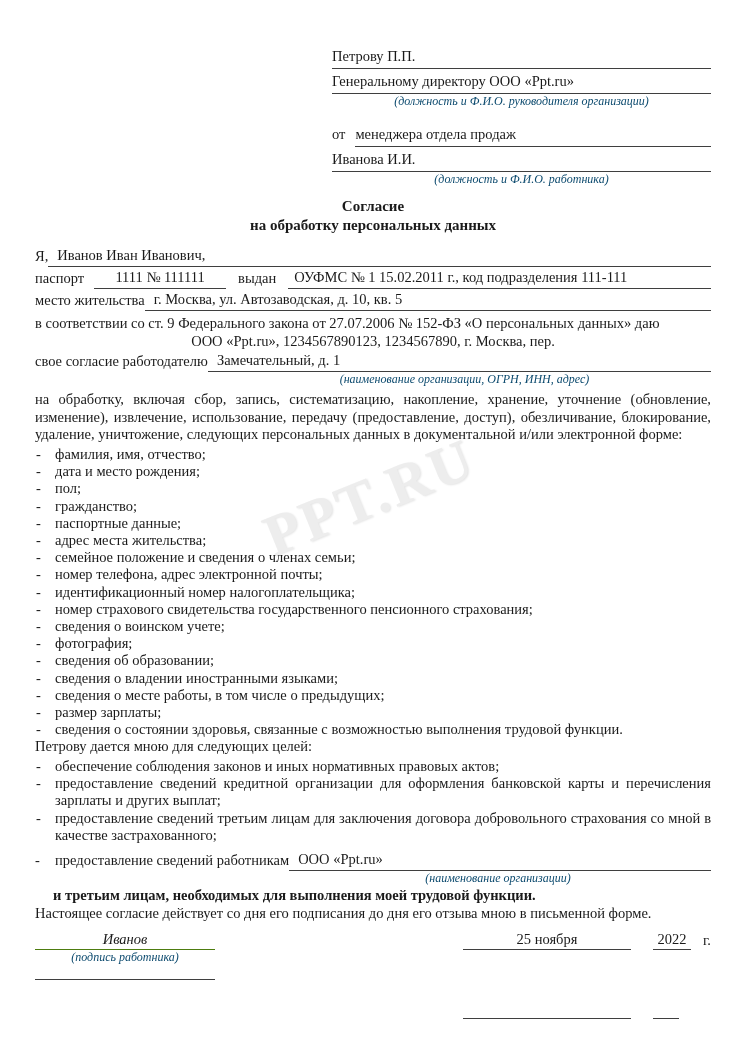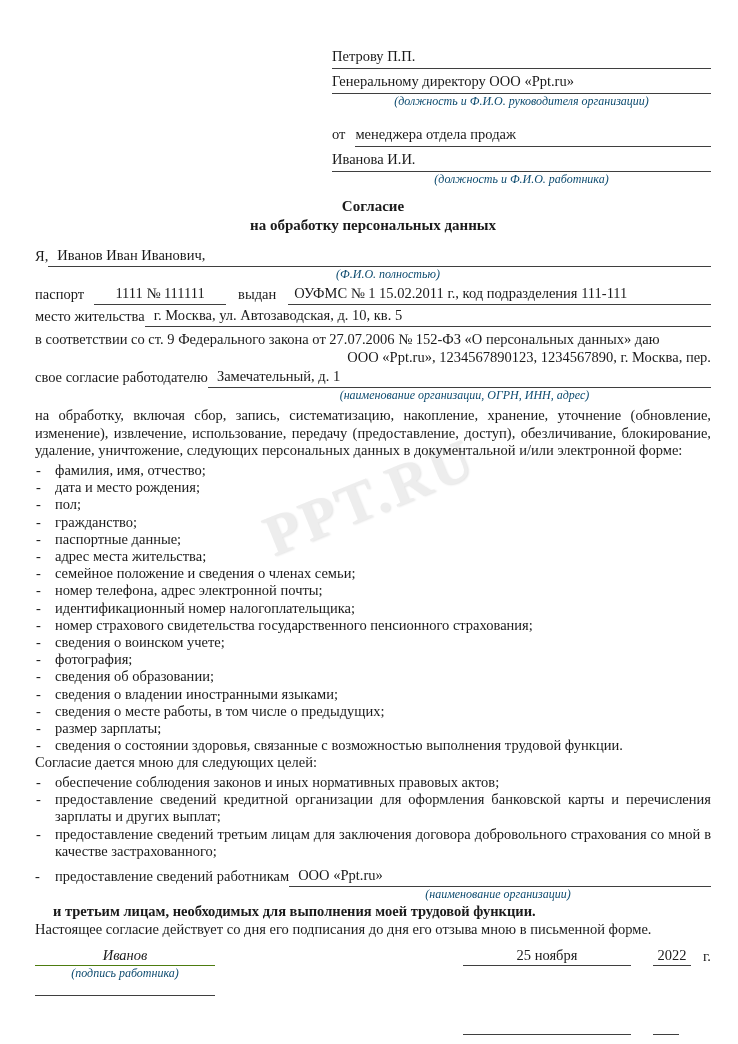--- a/index.html
+++ b/index.html
@@ -18,21 +18,21 @@
   .watermark {
     position:absolute; z-index:0;
     left:255px; top:445px; width:320px;
     font-size:58px; font-weight:bold; letter-spacing:3px;
     color:#ededed;
     text-shadow:1px 1px 2px rgba(0,0,0,0.10), -1px -1px 1px #ffffff;
     transform:rotate(-22deg);
     user-select:none;
   }
   .caption { font-style:italic; font-size:12px; color:#0c4a6e; }
-  .center { text-align:right; }
+  .center { text-align:center; }
 
   
   .hdr { margin-left:297px; width:379px; }
   .hdr .f-line { height:25px; line-height:24px; border-bottom:1px solid #3f3f3f; }
   .hdr .cap-row { height:16px; line-height:15px; text-align:center; }
   .hdr .gap { height:12px; }
   .hdr .from-row { display:flex; height:25px; line-height:24px; }
   .hdr .from-lbl { padding-right:10px; }
   .hdr .from-val { flex:1; border-bottom:1px solid #3f3f3f; }
 
@@ -102,24 +102,20 @@
 
     <div class="title">
       <div>Согласие</div>
       <div>на обработку персональных данных</div>
     </div>
 
     <div class="frow ya-row">
       <span class="lbl">Я,</span>
       <span class="fill">Иванов Иван Иванович,</span>
     </div>
-    <div class="cap-line">
-      <span class="spacer" style="width:30px"></span>
-      <span class="cap-zone caption">(Ф.И.О. полностью)</span>
-    </div>
 
     <div class="frow">
       <span class="lbl">паспорт</span>
       <span class="fixed pass-num">1111 № 111111</span>
       <span class="lbl vydan">выдан</span>
       <span class="fill" style="padding-left:6px">ОУФМС № 1 15.02.2011 г., код подразделения 111-111</span>
     </div>
 
     <div class="frow">
       <span class="lbl">место жительства</span>
@@ -237,21 +233,21 @@
           <span class="li-text">размер зарплаты;</span>
         </div>
 
         <div class="li">
           <span class="marker">-</span>
           <span class="mspace"></span>
           <span class="li-text">сведения о состоянии здоровья, связанные с возможностью выполнения трудовой функции.</span>
         </div>
       </div>
 
-    <div class="plain">Согласие дается мною для следующих целей:</div>
+    <div class="plain">Петрову дается мною для следующих целей:</div>
     <div class="list">
 
         <div class="li">
           <span class="marker">-</span>
           <span class="mspace"></span>
           <span class="li-text">обеспечение соблюдения законов и иных нормативных правовых актов;</span>
         </div>
 
         <div class="li">
           <span class="marker">-</span>

